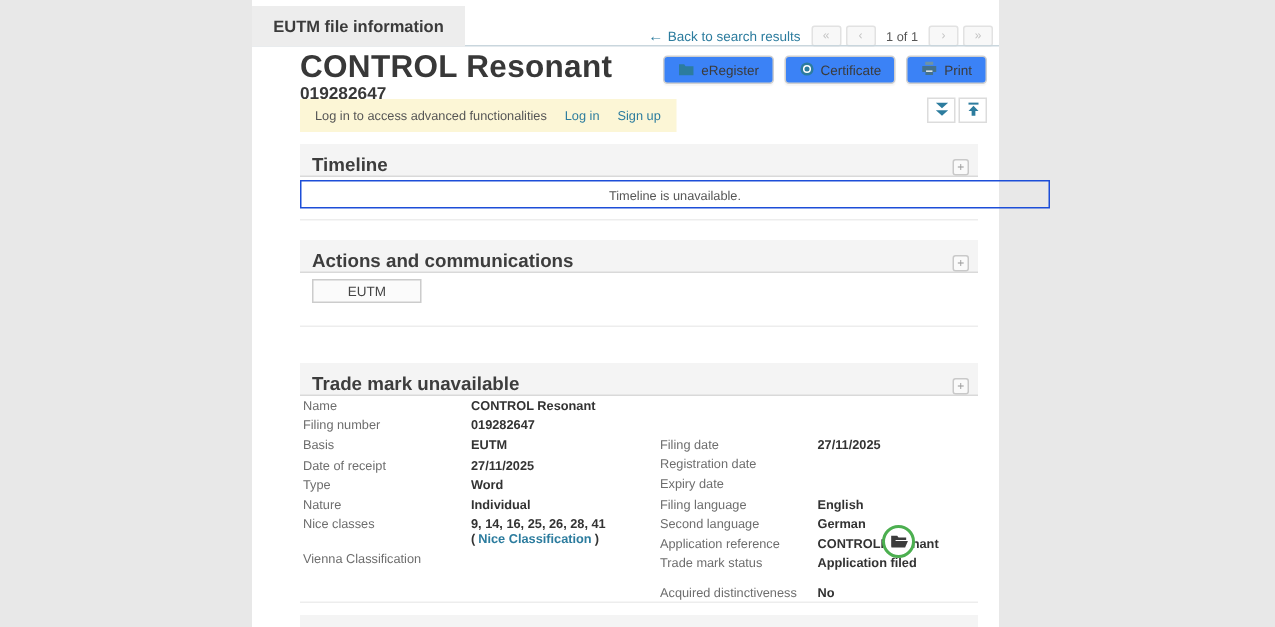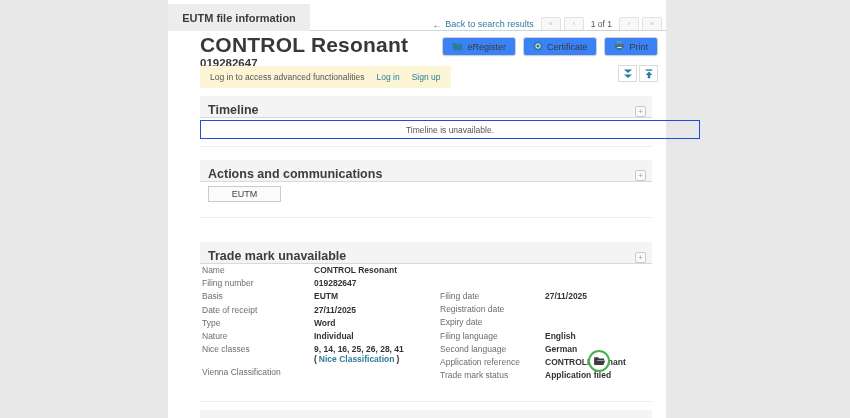--- a/index.html
+++ b/index.html
@@ -236,20 +236,24 @@
         <span class="tm-value">German</span>
       </div>
       <div class="tm-row">
         <span class="tm-label">Application reference</span>
         <span class="tm-value">CONTROLResonant</span>
       </div>
       <div class="tm-row">
         <span class="tm-label">Trade mark status</span>
         <span class="tm-value">Application filed</span>
       </div>
+      <div class="tm-row row-acquired">
+        <span class="tm-label">Acquired distinctiveness</span>
+        <span class="tm-value">No</span>
+      </div>
     </div>
 
     <span class="status-circle">
       <svg width="13" height="10" viewBox="0 0 16 13">
           <path d="M1 1.5h5.2l1.2 1.6H14v2.2H5L2.6 11H1z" fill="#3c3c3c"></path>
           <path d="M3.4 6h12.1l-2.4 5.6H1.1z" fill="#3c3c3c"></path>
         </svg>
     </span>
   </div>
 

